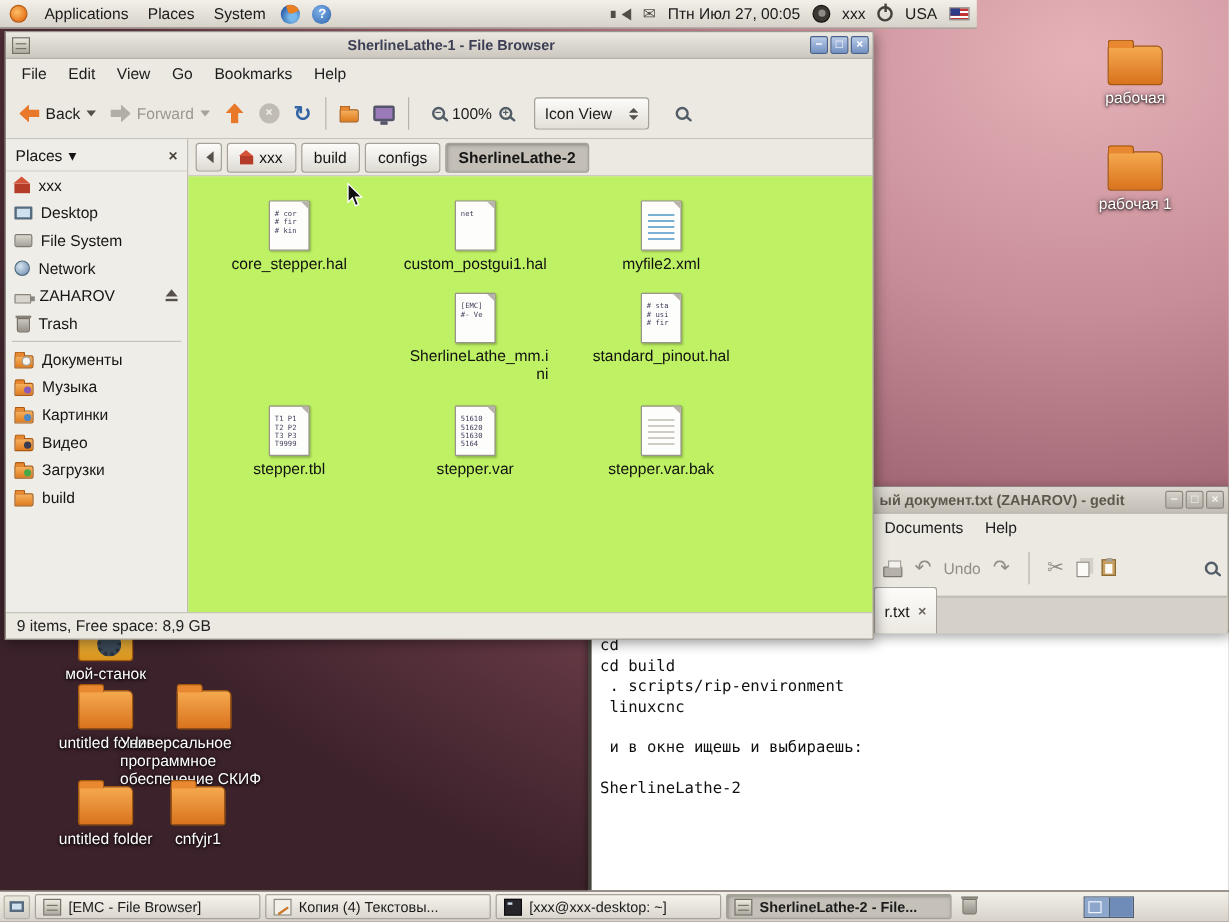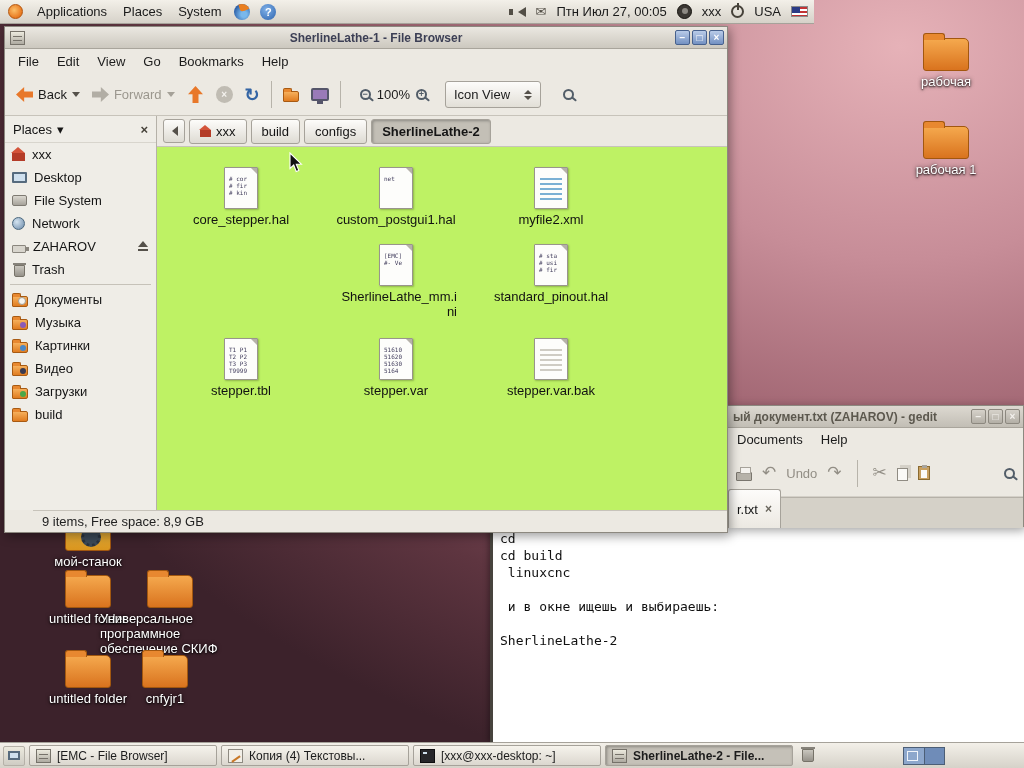--- a/index.html
+++ b/index.html
@@ -110,21 +110,21 @@
   .file { position:absolute; width:150px; display:flex; flex-direction:column; align-items:center; }
   .ficon { width:34px; height:42px; background:#fdfdfb; border:1px solid #99958c; border-radius:1px; position:relative;
     box-shadow:1px 1px 2px rgba(0,0,0,.25); padding:7px 4px 2px; overflow:hidden;
     font-family:"DejaVu Sans Mono",monospace; font-size:6px; line-height:7px; color:#403c5c; }
   .ficon .fold { position:absolute; top:-1px; right:-1px; border-left:8px solid transparent; border-top:8px solid #b6b2a9; }
   .ficon.xml::after, .ficon.plain::after { content:""; position:absolute; left:5px; right:5px; top:10px; height:25px;
     background:repeating-linear-gradient(#7ab0d4 0 2px, transparent 2px 5px); }
   .ficon.plain::after { background:repeating-linear-gradient(#cfccc4 0 2px, transparent 2px 5px); }
   .fname { margin-top:3px; font-size:13px; color:#111; text-align:center; max-width:146px; line-height:15px; }
   .fb-status { position:absolute; bottom:0; left:0; right:0; height:22px; background:#ece9e2; border-top:1px solid #c7c3ba;
-    display:flex; align-items:center; padding:0 9px; font-size:13px; color:#222;margin-left:28px; }
+    display:flex; align-items:center; padding:0 9px; font-size:13px; color:#222; }
 
   
   .dicon { position:absolute; display:flex; flex-direction:column; align-items:center; z-index:5; }
   .folder { width:46px; height:33px; background:linear-gradient(#f5a94e,#d9731e); border:1px solid #a2570f; border-radius:2px 5px 3px 3px; position:relative; }
   .folder::before { content:""; position:absolute; top:-6px; left:-1px; width:20px; height:6px; background:#e88830; border:1px solid #a2570f; border-bottom:none; border-radius:3px 3px 0 0; }
   .folder.gear { background:linear-gradient(#f0c04e,#d9951e); }
   .folder.gear::after { content:""; position:absolute; left:15px; top:8px; width:14px; height:14px; border-radius:50%; background:#3c4a58; border:3px dotted #2a3440; }
   .dlabel { margin-top:3px; font-size:13px; line-height:15px; color:#fff; text-align:left;
     text-shadow:0 1px 2px rgba(0,0,0,.95), 0 0 4px rgba(0,0,0,.7); }
 
@@ -206,20 +206,21 @@
   </div>
   <div class="dicon" style="left:120px; top:655px; width:90px;">
     <div class="folder"></div>
     <div class="dlabel">cnfyjr1</div>
   </div>
 
   <div class="term">
     <div class="pad"></div>
     <div class="tline">cd</div>
     <div class="tline">cd build</div>
+    <div class="tline"> . scripts/rip-environment</div>
     <div class="tline"> linuxcnc</div>
     <div class="tline"></div>
     <div class="tline"> и в окне ищешь и выбираешь:</div>
     <div class="tline"></div>
     <div class="tline">SherlineLathe-2</div>
   </div>
 
   <div class="win gedit">
     <div class="titlebar">
       <div class="title">ый документ.txt (ZAHAROV) - gedit</div>

